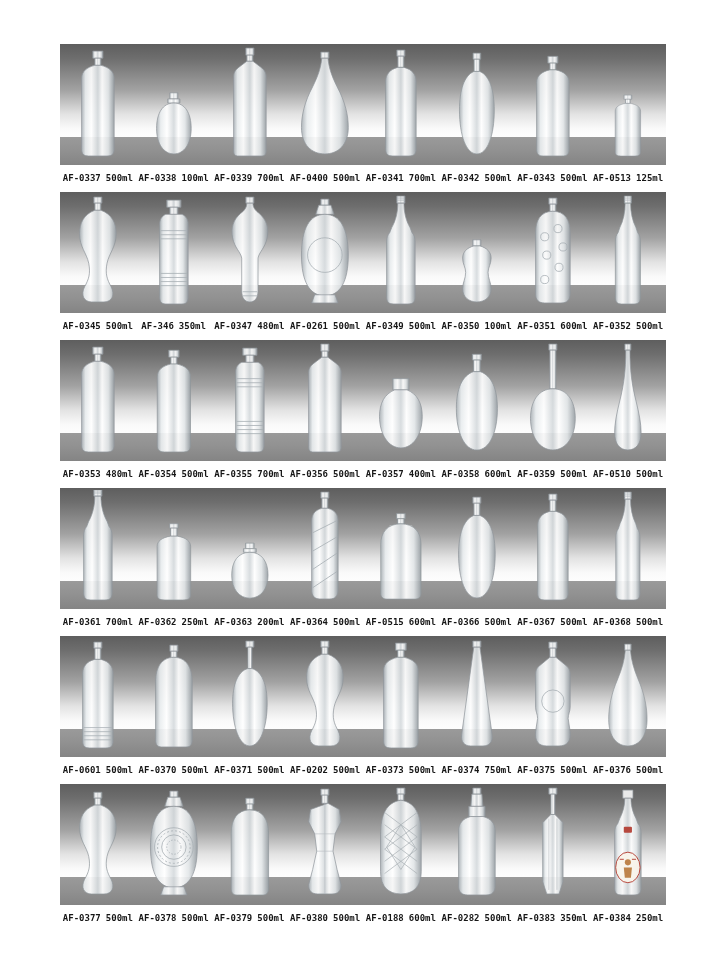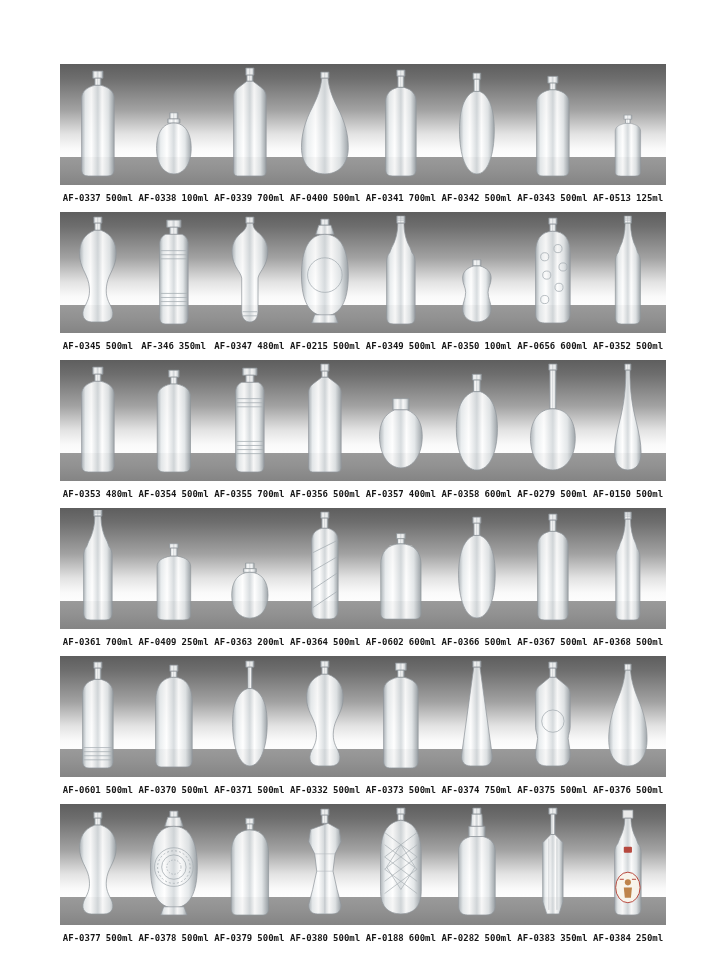--- a/index.html
+++ b/index.html
@@ -1,20 +1,20 @@
 <!DOCTYPE html>
 <html style="--label_text: #161616; --backdrop_dark: #5e5e5e; --backdrop_light: #fdfdfd; --floor_gray: #919191; --accent_red: #b23b30; --label_cream: #f8f4ea; --artwork_amber: #b97a3c;"><head>
 <meta charset="utf-8">
 <style>
   html,body{margin:0;padding:0;}
   body{
     width:717px;height:980px;background:#ffffff;overflow:hidden;
     font-family:"DejaVu Sans Mono","Liberation Mono",monospace;
   }
-  #catalog{padding-top:64px;text-align:center;}
+  #catalog{padding-top:44px;text-align:center;}
   .row{height:148px;}
   .strip{
     width:606px;height:121px;margin-left:60px;
     display:flex;
     background:linear-gradient(180deg,
       #5e5e5e 0%, #6e6e6e 12%, #a2a2a2 38%, #e3e3e3 58%,
       #fafafa 70%, #fdfdfd 76.6%, #9a9a9a 77%, #919191 88%, #848484 100%);
   }
   .cell{
     position:relative;flex:1;margin:0;padding:0;
@@ -401,36 +401,36 @@
     <span class="code">AF-346</span>
           <span class="vol">350ml</span>
   </div>
 
   <div class="label">
     <span class="code">AF-0347</span>
           <span class="vol">480ml</span>
   </div>
 
   <div class="label">
-    <span class="code">AF-0215</span>
+    <span class="code">AF-0261</span>
           <span class="vol">500ml</span>
   </div>
 
   <div class="label">
     <span class="code">AF-0349</span>
           <span class="vol">500ml</span>
   </div>
 
   <div class="label">
     <span class="code">AF-0350</span>
           <span class="vol">100ml</span>
   </div>
 
   <div class="label">
-    <span class="code">AF-0656</span>
+    <span class="code">AF-0351</span>
           <span class="vol">600ml</span>
   </div>
 
   <div class="label">
     <span class="code">AF-0352</span>
           <span class="vol">500ml</span>
   </div>
 </div>
   </section>
 
@@ -509,26 +509,26 @@
     <span class="code">AF-0357</span>
           <span class="vol">400ml</span>
   </div>
 
   <div class="label">
     <span class="code">AF-0358</span>
           <span class="vol">600ml</span>
   </div>
 
   <div class="label">
-    <span class="code">AF-0279</span>
-          <span class="vol">500ml</span>
-  </div>
-
-  <div class="label">
-    <span class="code">AF-0150</span>
+    <span class="code">AF-0359</span>
+          <span class="vol">500ml</span>
+  </div>
+
+  <div class="label">
+    <span class="code">AF-0510</span>
           <span class="vol">500ml</span>
   </div>
 </div>
   </section>
 
   <section class="row">
     <div class="strip">
   <figure class="cell">
     <svg class="bottle" viewBox="0 0 60 110" preserveAspectRatio="xMidYMax meet">
             <use href="#b-taper-wine" style="transform: scale(1, 1.03); transform-origin: 30px 108px;"></use>
@@ -577,36 +577,36 @@
           </svg>
   </figure>
 </div>
     <div class="labels">
   <div class="label">
     <span class="code">AF-0361</span>
           <span class="vol">700ml</span>
   </div>
 
   <div class="label">
-    <span class="code">AF-0409</span>
+    <span class="code">AF-0362</span>
           <span class="vol">250ml</span>
   </div>
 
   <div class="label">
     <span class="code">AF-0363</span>
           <span class="vol">200ml</span>
   </div>
 
   <div class="label">
     <span class="code">AF-0364</span>
           <span class="vol">500ml</span>
   </div>
 
   <div class="label">
-    <span class="code">AF-0602</span>
+    <span class="code">AF-0515</span>
           <span class="vol">600ml</span>
   </div>
 
   <div class="label">
     <span class="code">AF-0366</span>
           <span class="vol">500ml</span>
   </div>
 
   <div class="label">
     <span class="code">AF-0367</span>
@@ -680,21 +680,21 @@
     <span class="code">AF-0370</span>
           <span class="vol">500ml</span>
   </div>
 
   <div class="label">
     <span class="code">AF-0371</span>
           <span class="vol">500ml</span>
   </div>
 
   <div class="label">
-    <span class="code">AF-0332</span>
+    <span class="code">AF-0202</span>
           <span class="vol">500ml</span>
   </div>
 
   <div class="label">
     <span class="code">AF-0373</span>
           <span class="vol">500ml</span>
   </div>
 
   <div class="label">
     <span class="code">AF-0374</span>

